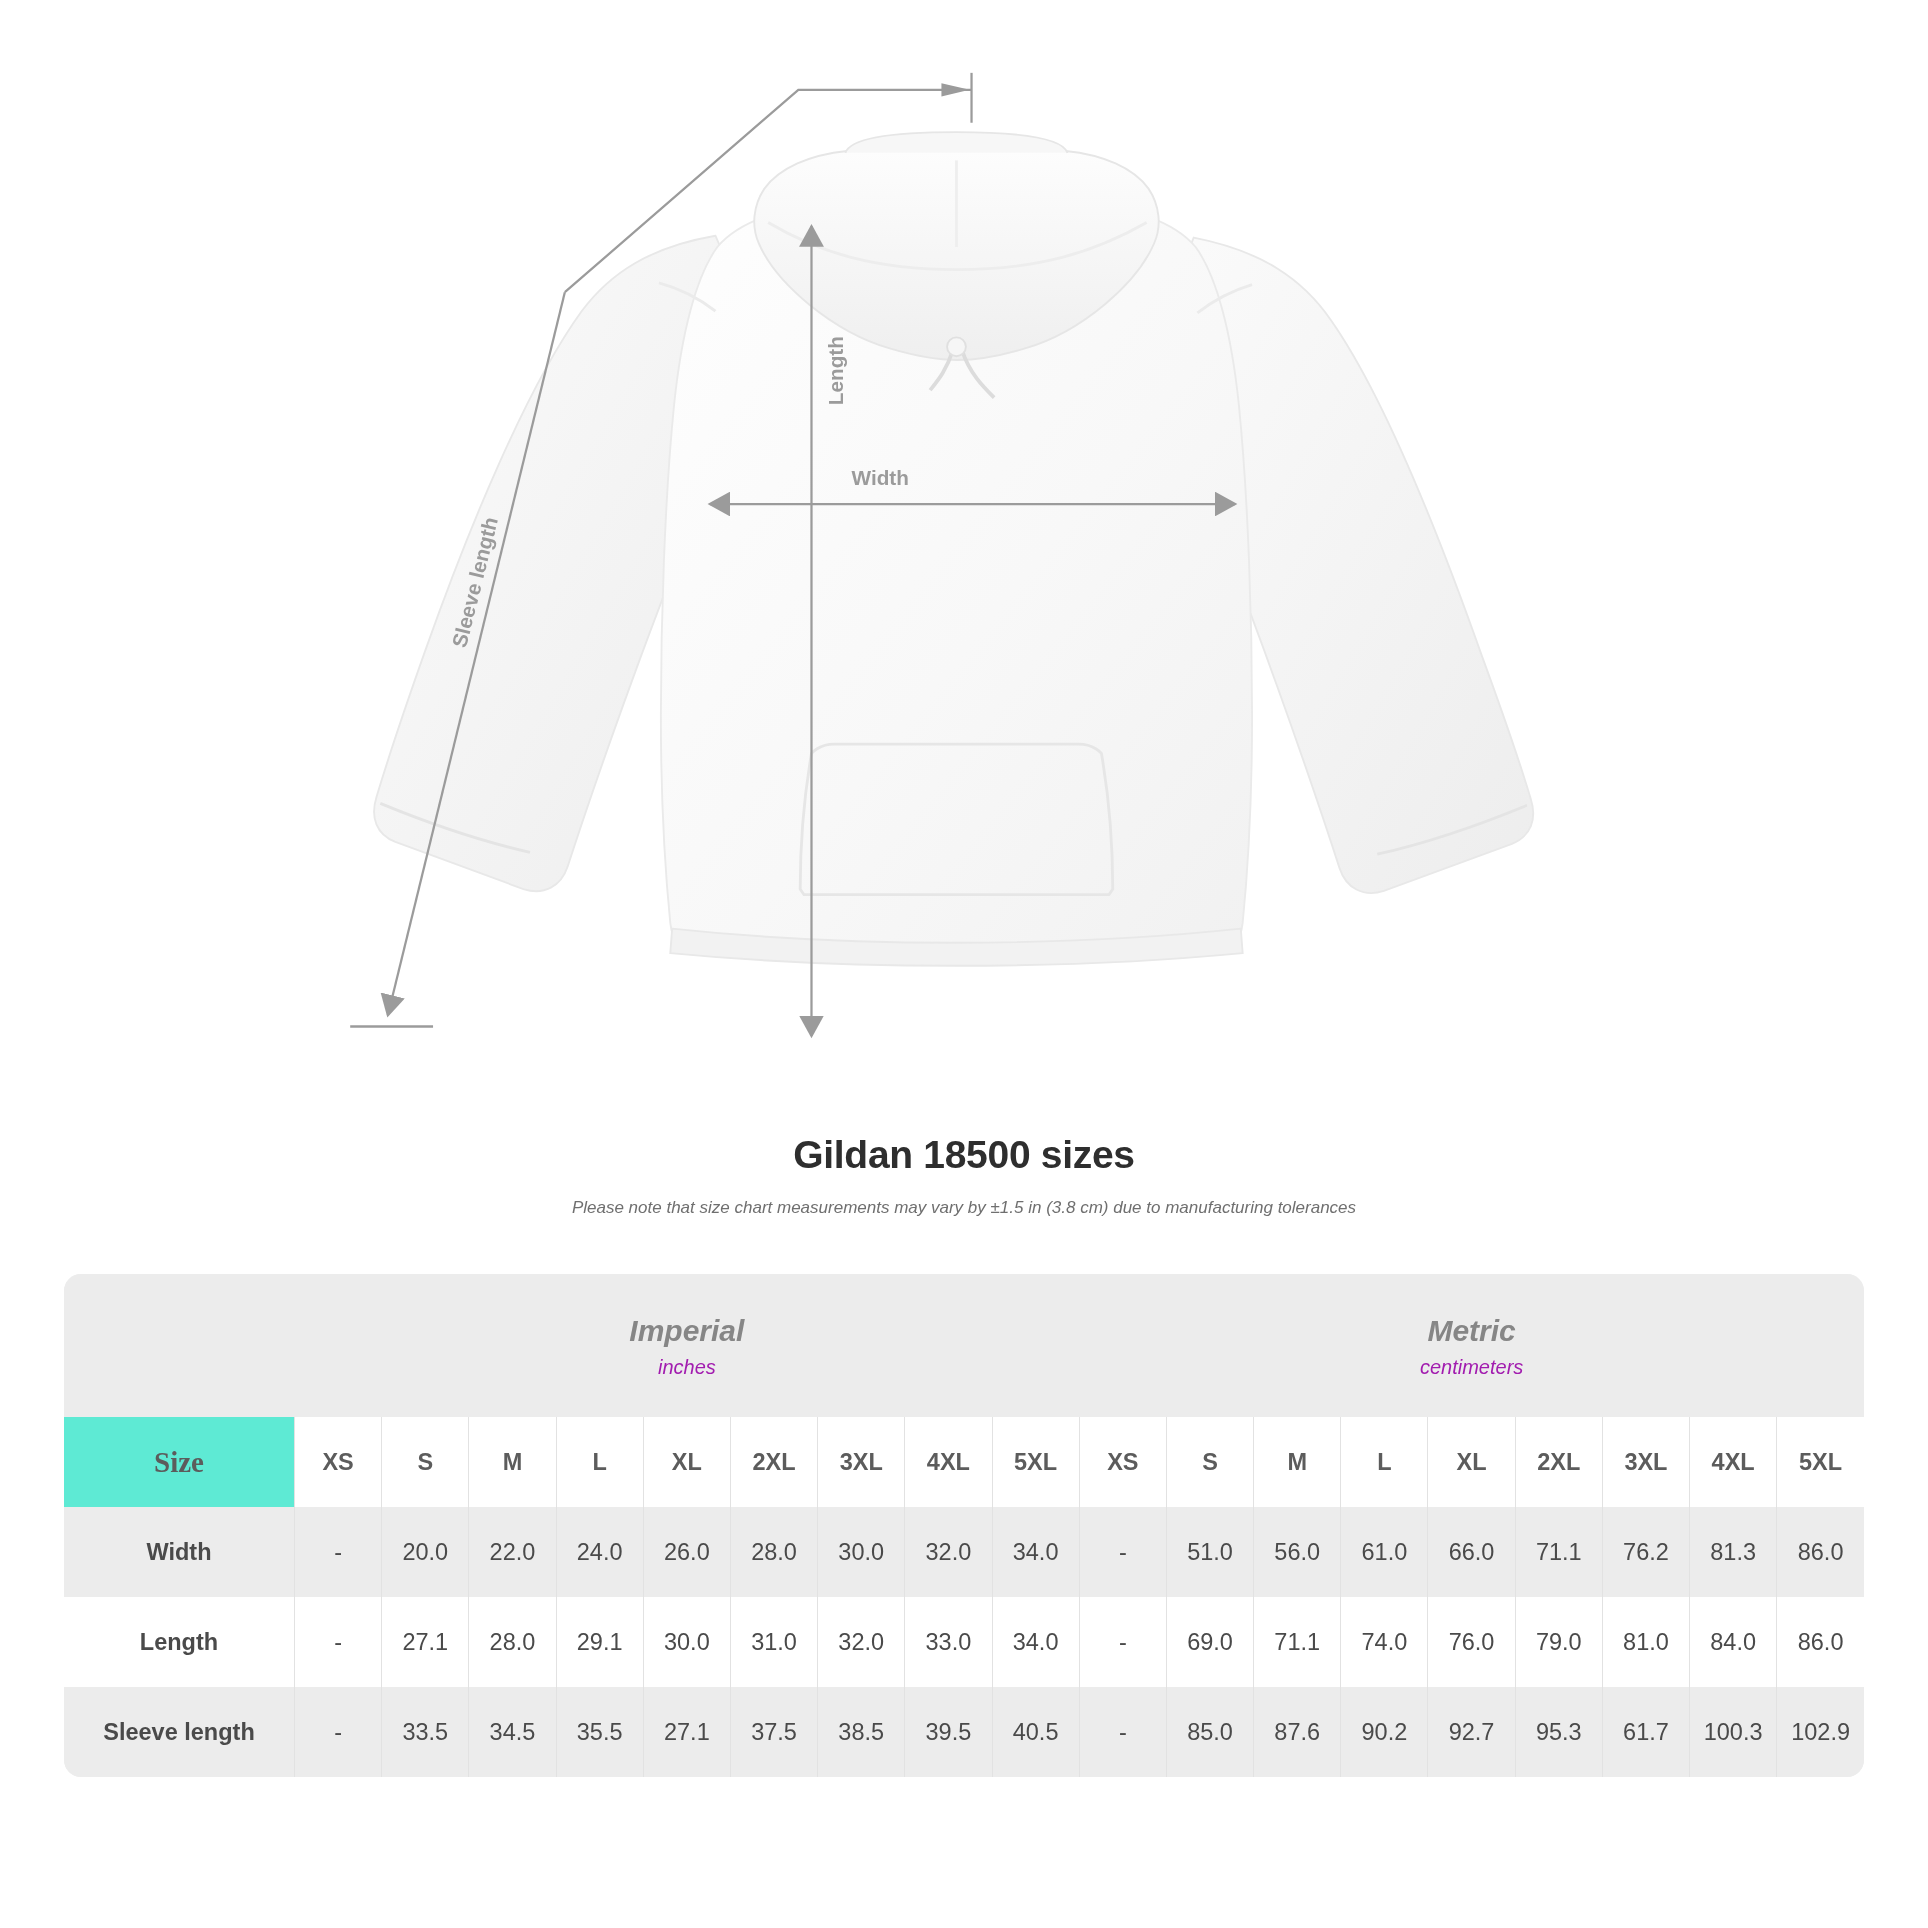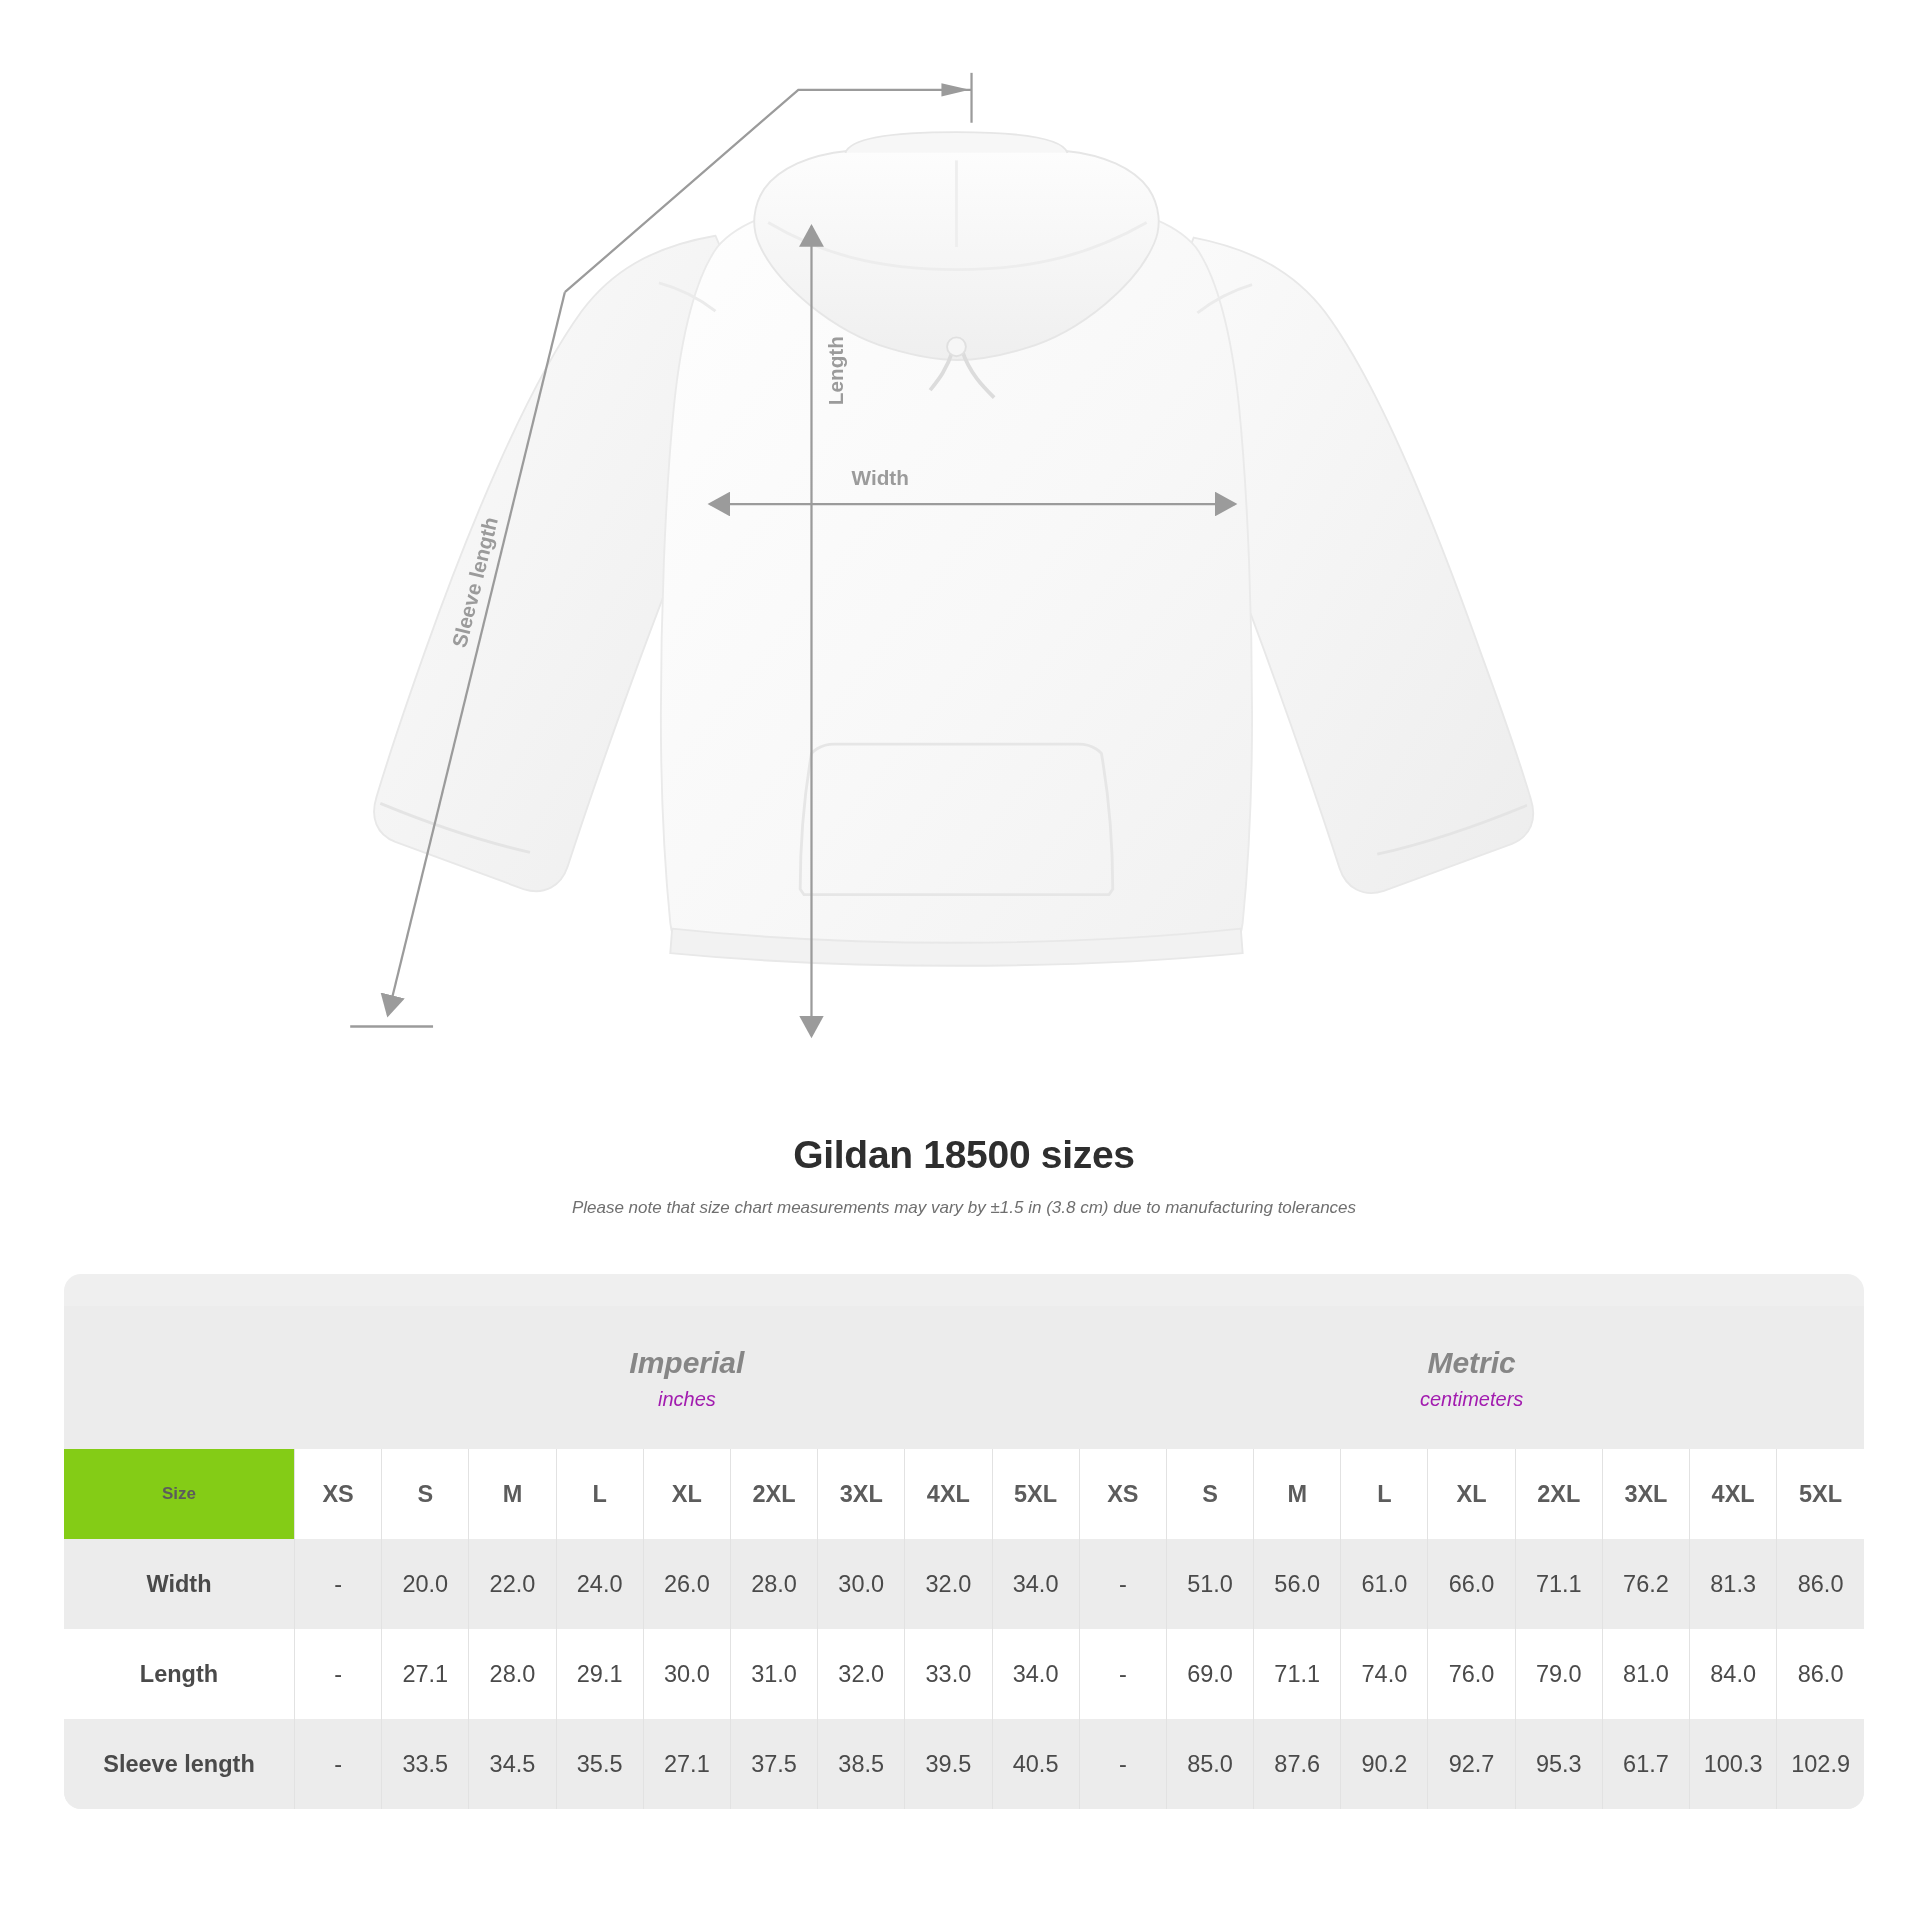--- a/index.html
+++ b/index.html
@@ -63,21 +63,20 @@
     top: 1274px;
     width: 1800px;
     border-radius: 17px;
     overflow: hidden;
     background: #efefef;
   }
   table.size-table {
     border-collapse: collapse;
     width: 1800px;
     table-layout: fixed;
-    margin-top: 32px;
   }
   table.size-table td, table.size-table th {
     padding: 0;
     margin: 0;
   }
   .unit-head {
     height: 143px;
     background: #ececec;
     text-align: center;
     vertical-align: middle;
@@ -101,22 +100,23 @@
   tr.header-row td {
     height: 90px;
     background: #ffffff;
     text-align: center;
     vertical-align: middle;
     font-size: 23.5px;
     font-weight: bold;
     color: #5c5c5c;
   }
   tr.header-row td.row-label {
-    background: #84cc16;
-    font-size: 17px;
+    background: #5eead4;
+    font-size: 29px;
+    font-family: Liberation Serif, serif;
   }
   tr.data-row td {
     height: 90px;
     text-align: center;
     vertical-align: middle;
     font-size: 23.5px;
     color: #4a4a4a;
   }
   tr.data-row td.row-label {
     font-weight: bold;

